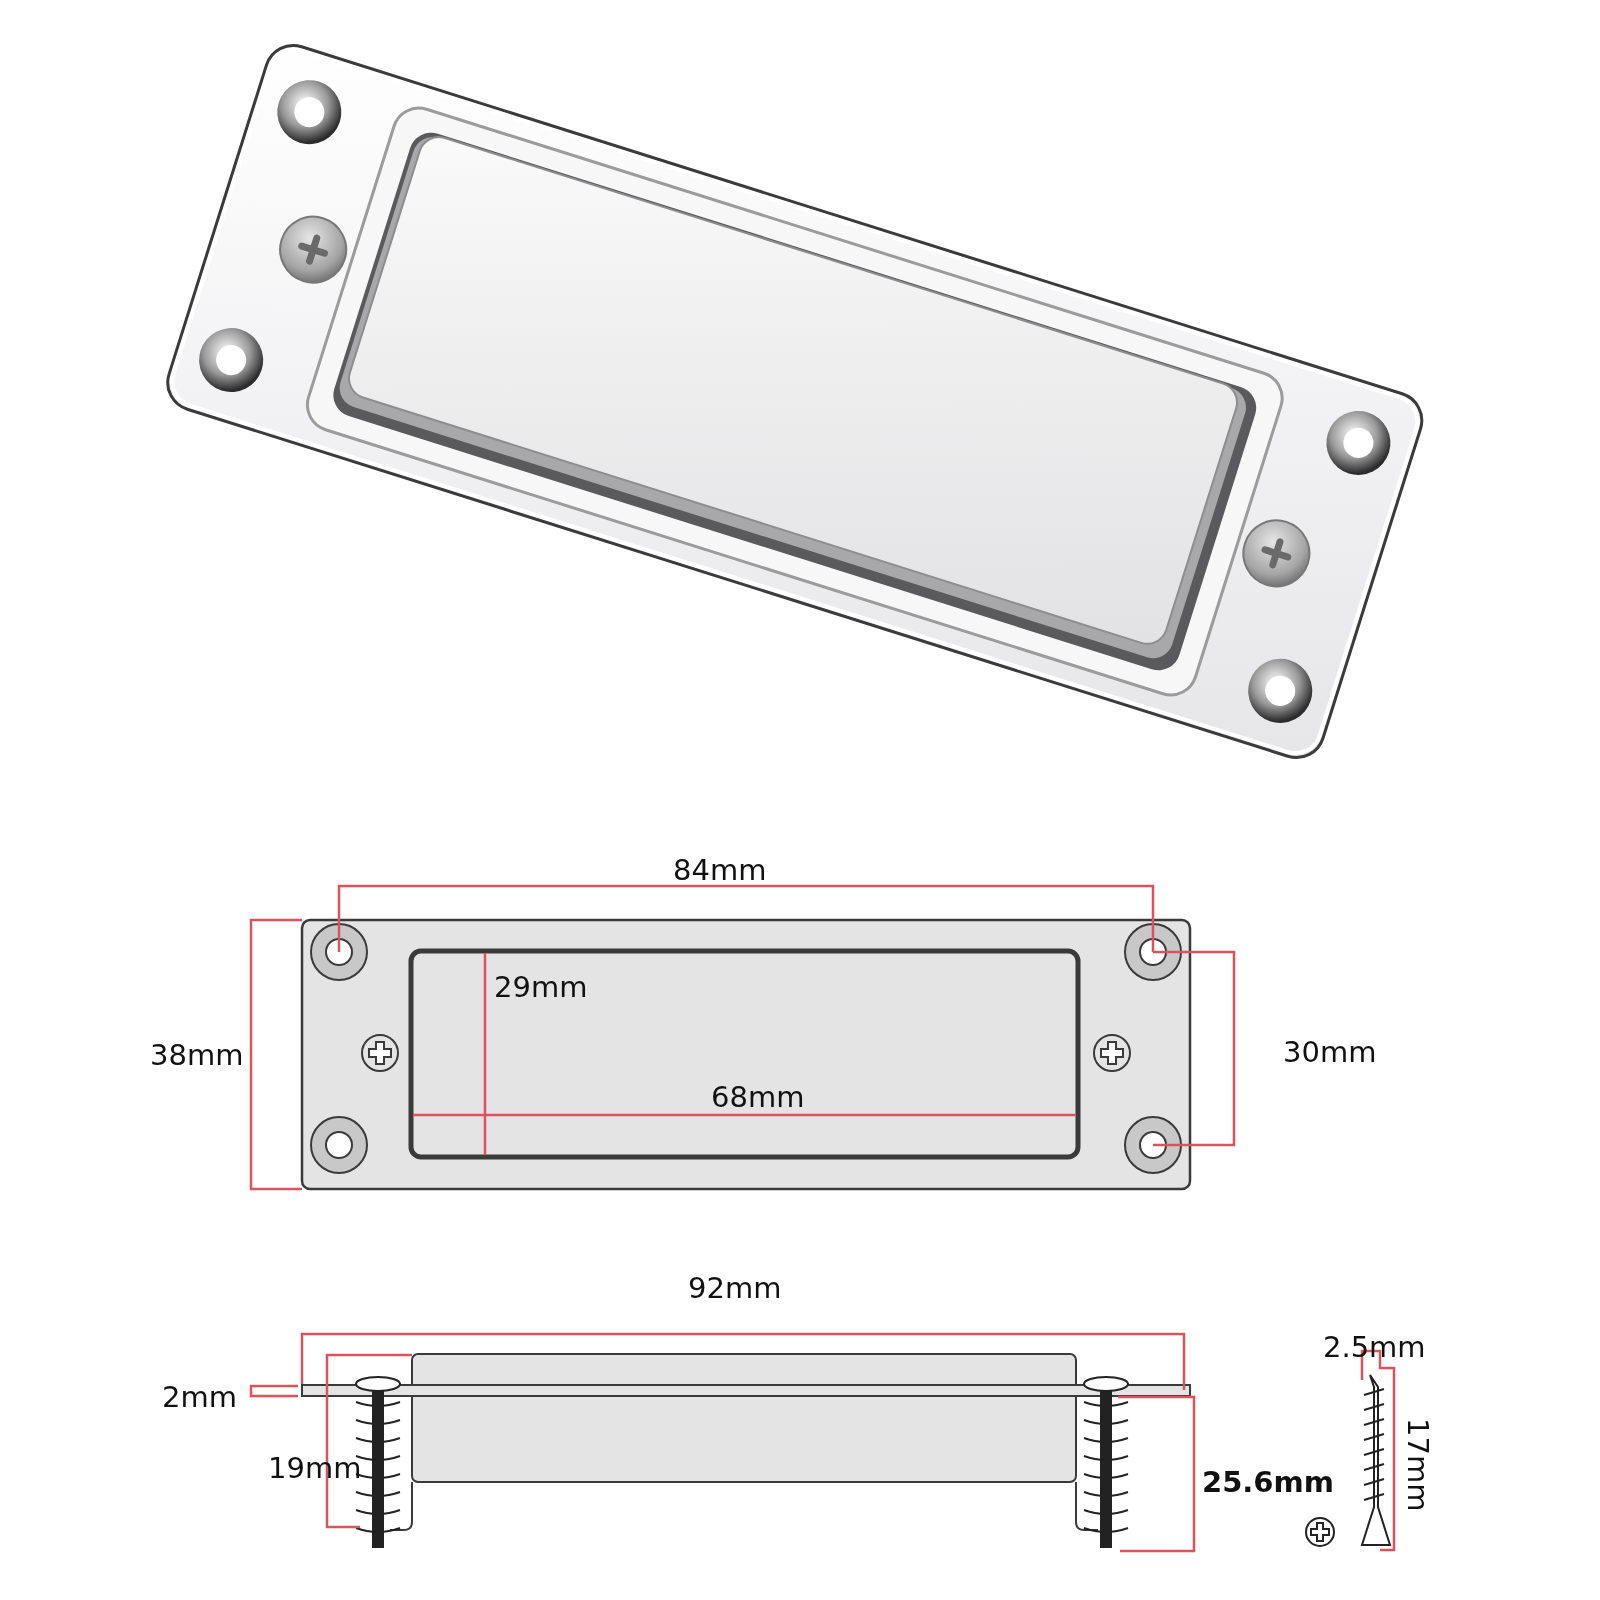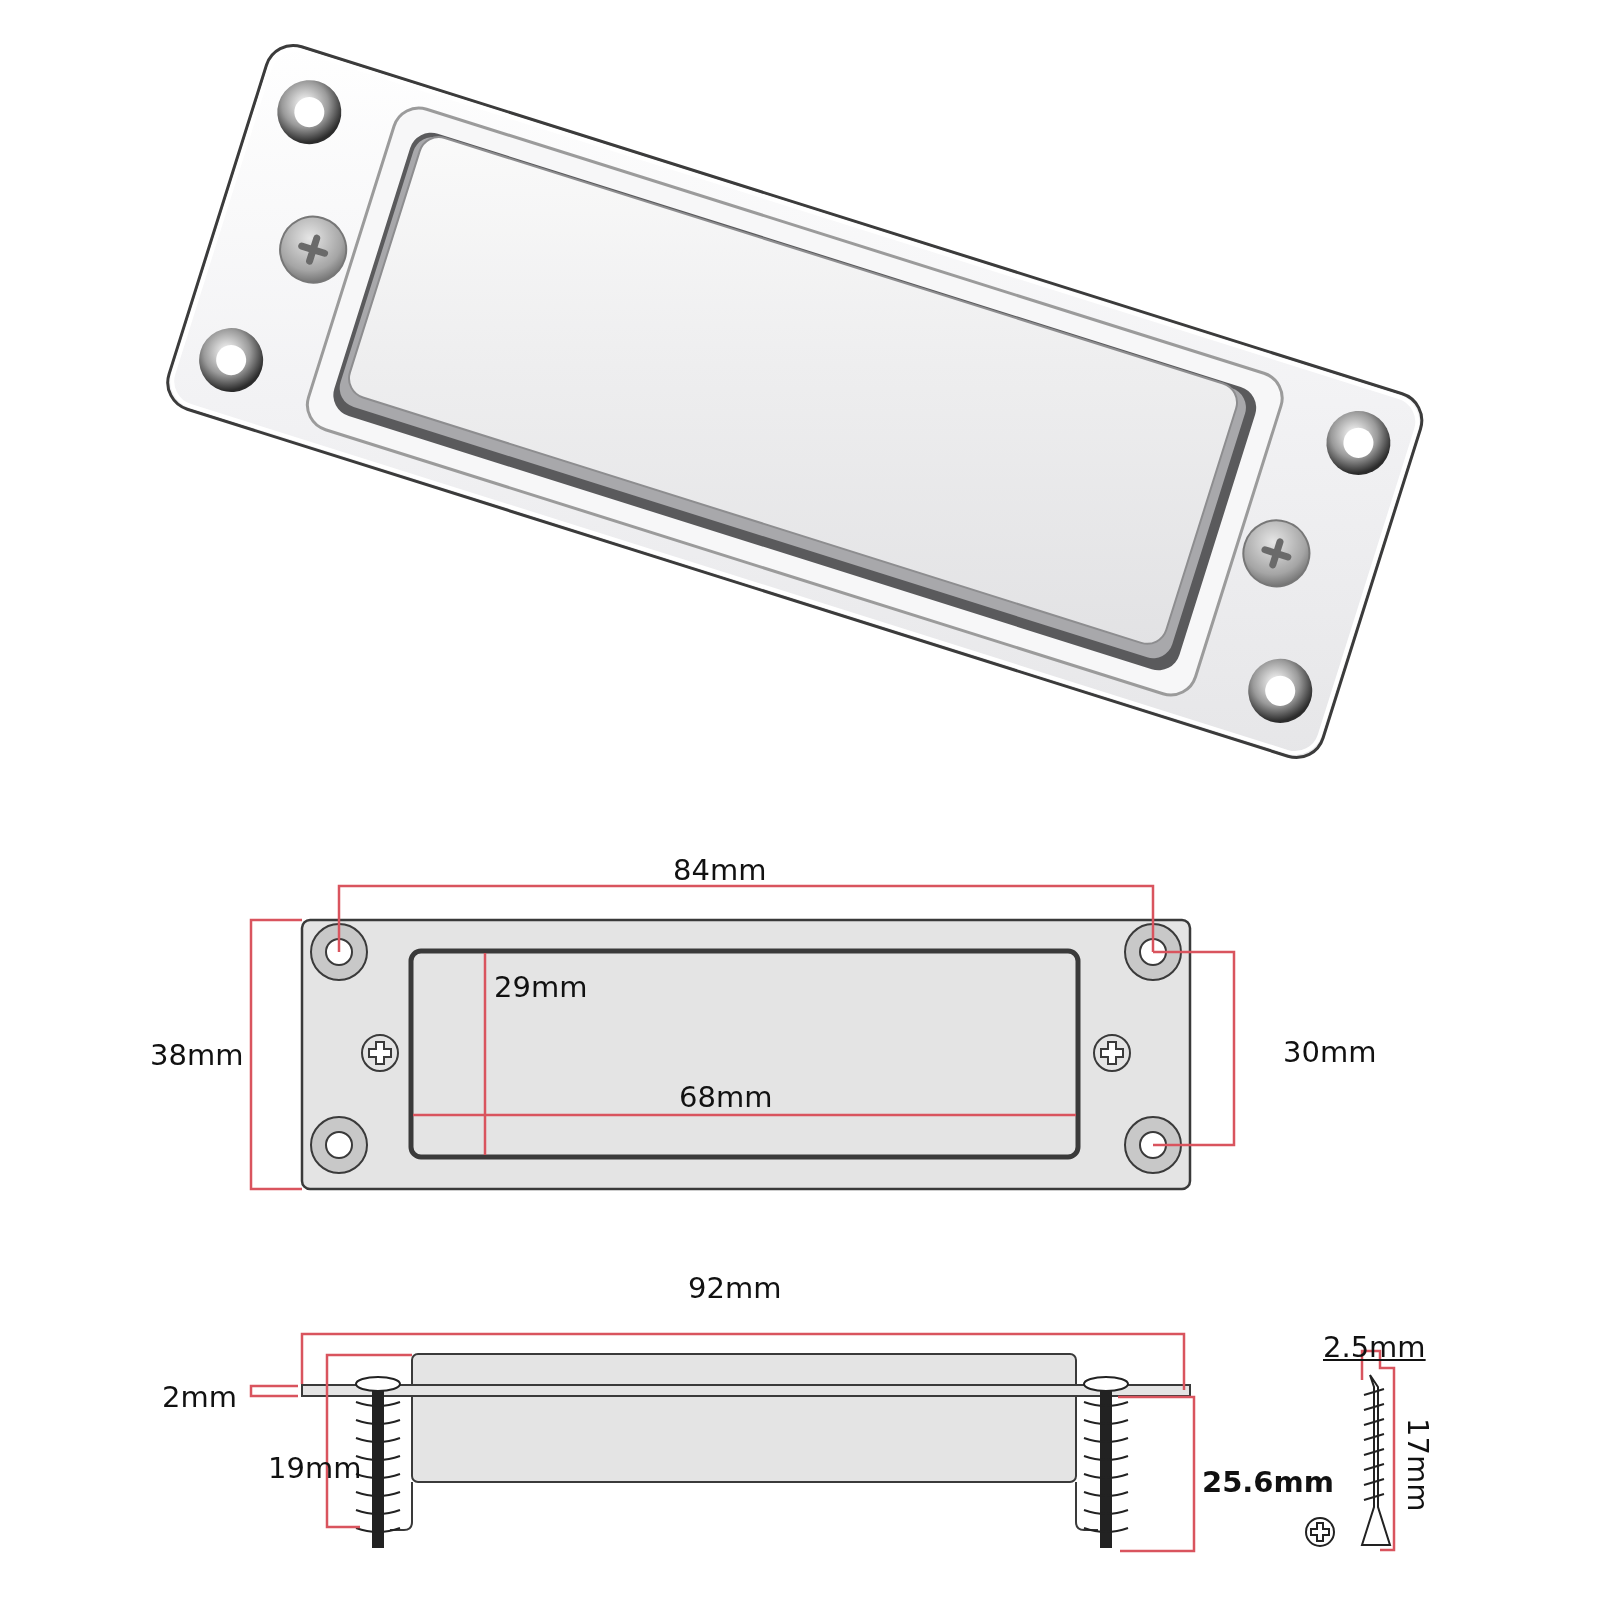--- a/index.html
+++ b/index.html
@@ -101,21 +101,21 @@
       <polyline points="339,952 339,886 1153,886 1153,952"></polyline>
       <polyline points="302,920 251,920 251,1189 302,1189"></polyline>
       <polyline points="1153,952 1234,952 1234,1145 1153,1145"></polyline>
       <line x1="485" y1="953" x2="485" y2="1155"></line>
       <line x1="413" y1="1115" x2="1076" y2="1115"></line>
     </g>
   </svg>
   <span class="dim-label" style="left:673px;top:36px;text-align:center;">84mm</span>
   <span class="dim-label" style="left:494px;top:153px;text-align:right;">29mm</span>
   <span class="dim-label" style="left:150px;top:221px;text-align:center;">38mm</span>
-  <span class="dim-label" style="left:679px;top:263px;text-align:right;">68mm</span>
+  <span class="dim-label" style="left:711px;top:263px;text-align:right;">68mm</span>
   <span class="dim-label" style="left:1239px;top:218px;margin-left:44px;">30mm</span>
 </div>
 
 <div class="abs" style="left:0;top:1270px;width:1452px;height:330px;">
   <svg width="1600" height="330" viewBox="0 1270 1600 330">
 
     <rect x="412" y="1354" width="664" height="128" rx="6" fill="#e4e4e4" stroke="#3a3a3a" stroke-width="2"></rect>
 
     <rect x="302" y="1385" width="888" height="11" fill="#e4e4e4" stroke="#3a3a3a" stroke-width="2"></rect>
 
@@ -143,15 +143,15 @@
       <path d="M1370 1375 l8 12 v120 l12 38 h-28 l12 -38 v-120 z"></path>
       <path d="M1364 1395 l20 -6 M1364 1410 l20 -6 M1364 1425 l20 -6 M1364 1440 l20 -6 M1364 1455 l20 -6 M1364 1470 l20 -6 M1364 1485 l20 -6 M1364 1500 l20 -6" fill="none"></path>
       <circle cx="1320" cy="1532" r="14"></circle>
       <path d="M1317 1523 h6 v6 h6 v6 h-6 v6 h-6 v-6 h-6 v-6 h6 z"></path>
     </g>
   </svg>
   <span class="dim-label" style="left:688px;top:4px;">92mm</span>
   <span class="dim-label" style="left:162px;top:113px;text-align:center;">2mm</span>
   <span class="dim-label" style="left:226px;top:184px;margin-left:42px;">19mm</span>
   <span class="dim-label" style="left:1202px;top:198px;font-weight:bold;">25.6mm</span>
-  <span class="dim-label" style="left:1323px;top:63px;text-decoration:underline;">2.5mm</span>
+  <span class="dim-label" style="left:1323px;top:63px;">2.5mm</span>
   <span class="dim-label vertical" style="left:1432px;top:148px;">17mm</span>
 </div>
 
 </body></html>

